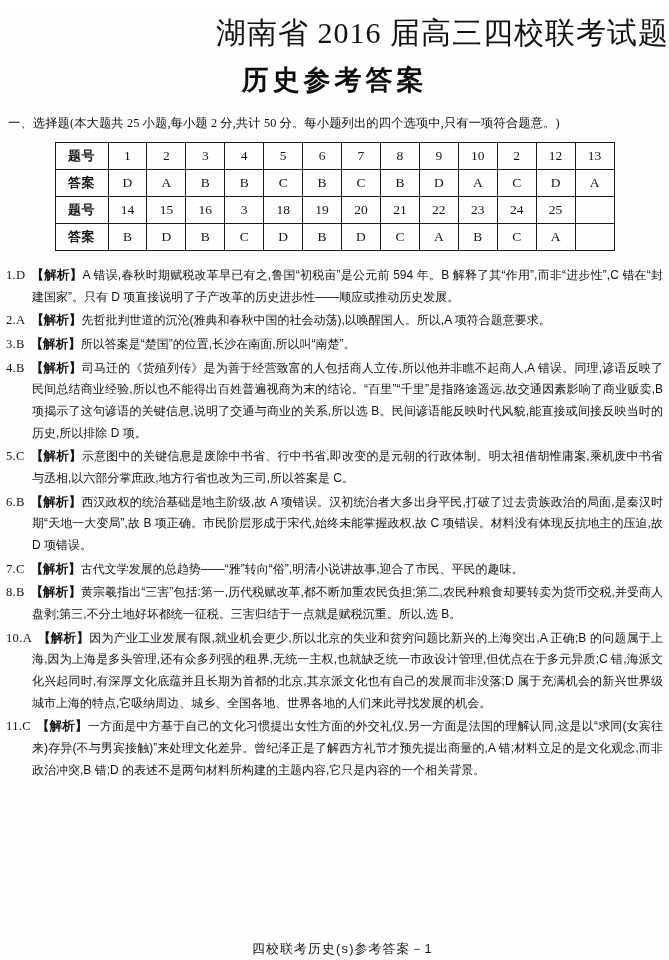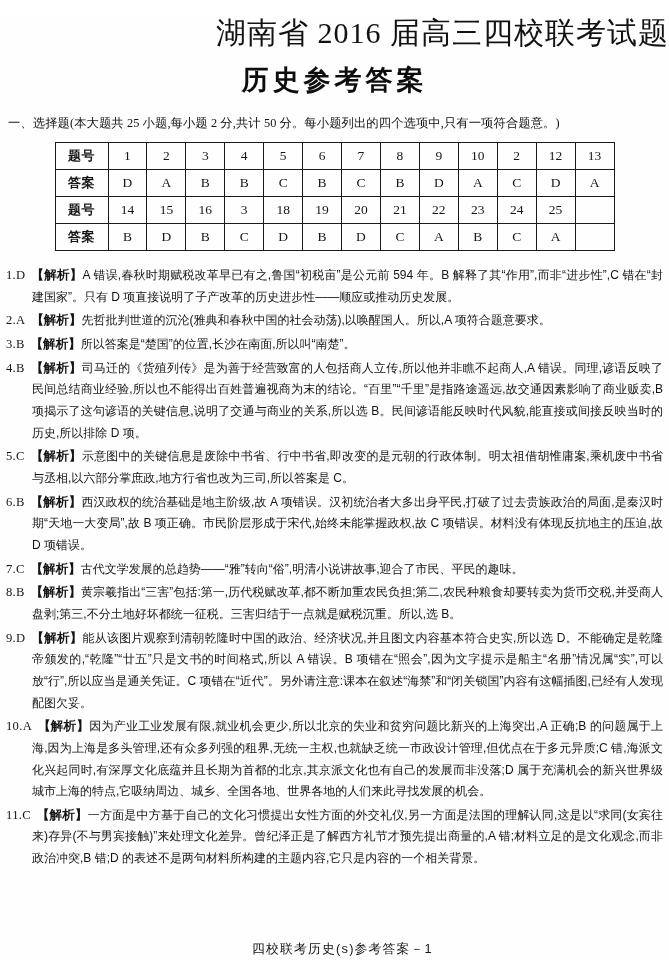--- a/index.html
+++ b/index.html
@@ -241,23 +241,20 @@
     </p>
 
     <p class="item">
       <span class="num">7.</span><span class="ans">C</span><span class="tag">【解析】</span><span class="body">古代文学发展的总趋势——“雅”转向“俗”,明清小说讲故事,迎合了市民、平民的趣味。</span>
     </p>
 
     <p class="item">
       <span class="num">8.</span><span class="ans">B</span><span class="tag">【解析】</span><span class="body">黄宗羲指出“三害”包括:第一,历代税赋改革,都不断加重农民负担;第二,农民种粮食却要转卖为货币交税,并受商人盘剥;第三,不分土地好坏都统一征税。三害归结于一点就是赋税沉重。所以,选 B。</span>
     </p>
 
-    <p class="item">
-      <span class="num">9.</span><span class="ans">D</span><span class="tag">【解析】</span><span class="body">能从该图片观察到清朝乾隆时中国的政治、经济状况,并且图文内容基本符合史实,所以选 D。不能确定是乾隆帝颁发的,“乾隆”“廿五”只是文书的时间格式,所以 A 错误。B 项错在“照会”,因为文字提示是船主“名册”情况属“实”,可以放“行”,所以应当是通关凭证。C 项错在“近代”。另外请注意:课本在叙述“海禁”和“闭关锁国”内容有这幅插图,已经有人发现配图欠妥。</span>
-    </p>
 
     <p class="item">
       <span class="num">10.</span><span class="ans">A</span><span class="tag">【解析】</span><span class="body">因为产业工业发展有限,就业机会更少,所以北京的失业和贫穷问题比新兴的上海突出,A 正确;B 的问题属于上海,因为上海是多头管理,还有众多列强的租界,无统一主权,也就缺乏统一市政设计管理,但优点在于多元异质;C 错,海派文化兴起同时,有深厚文化底蕴并且长期为首都的北京,其京派文化也有自己的发展而非没落;D 属于充满机会的新兴世界级城市上海的特点,它吸纳周边、城乡、全国各地、世界各地的人们来此寻找发展的机会。</span>
     </p>
 
     <p class="item">
       <span class="num">11.</span><span class="ans">C</span><span class="tag">【解析】</span><span class="body">一方面是中方基于自己的文化习惯提出女性方面的外交礼仪,另一方面是法国的理解认同,这是以“求同(女宾往来)存异(不与男宾接触)”来处理文化差异。曾纪泽正是了解西方礼节才预先提出商量的,A 错;材料立足的是文化观念,而非政治冲突,B 错;D 的表述不是两句材料所构建的主题内容,它只是内容的一个相关背景。</span>
     </p>
 
   </div>

